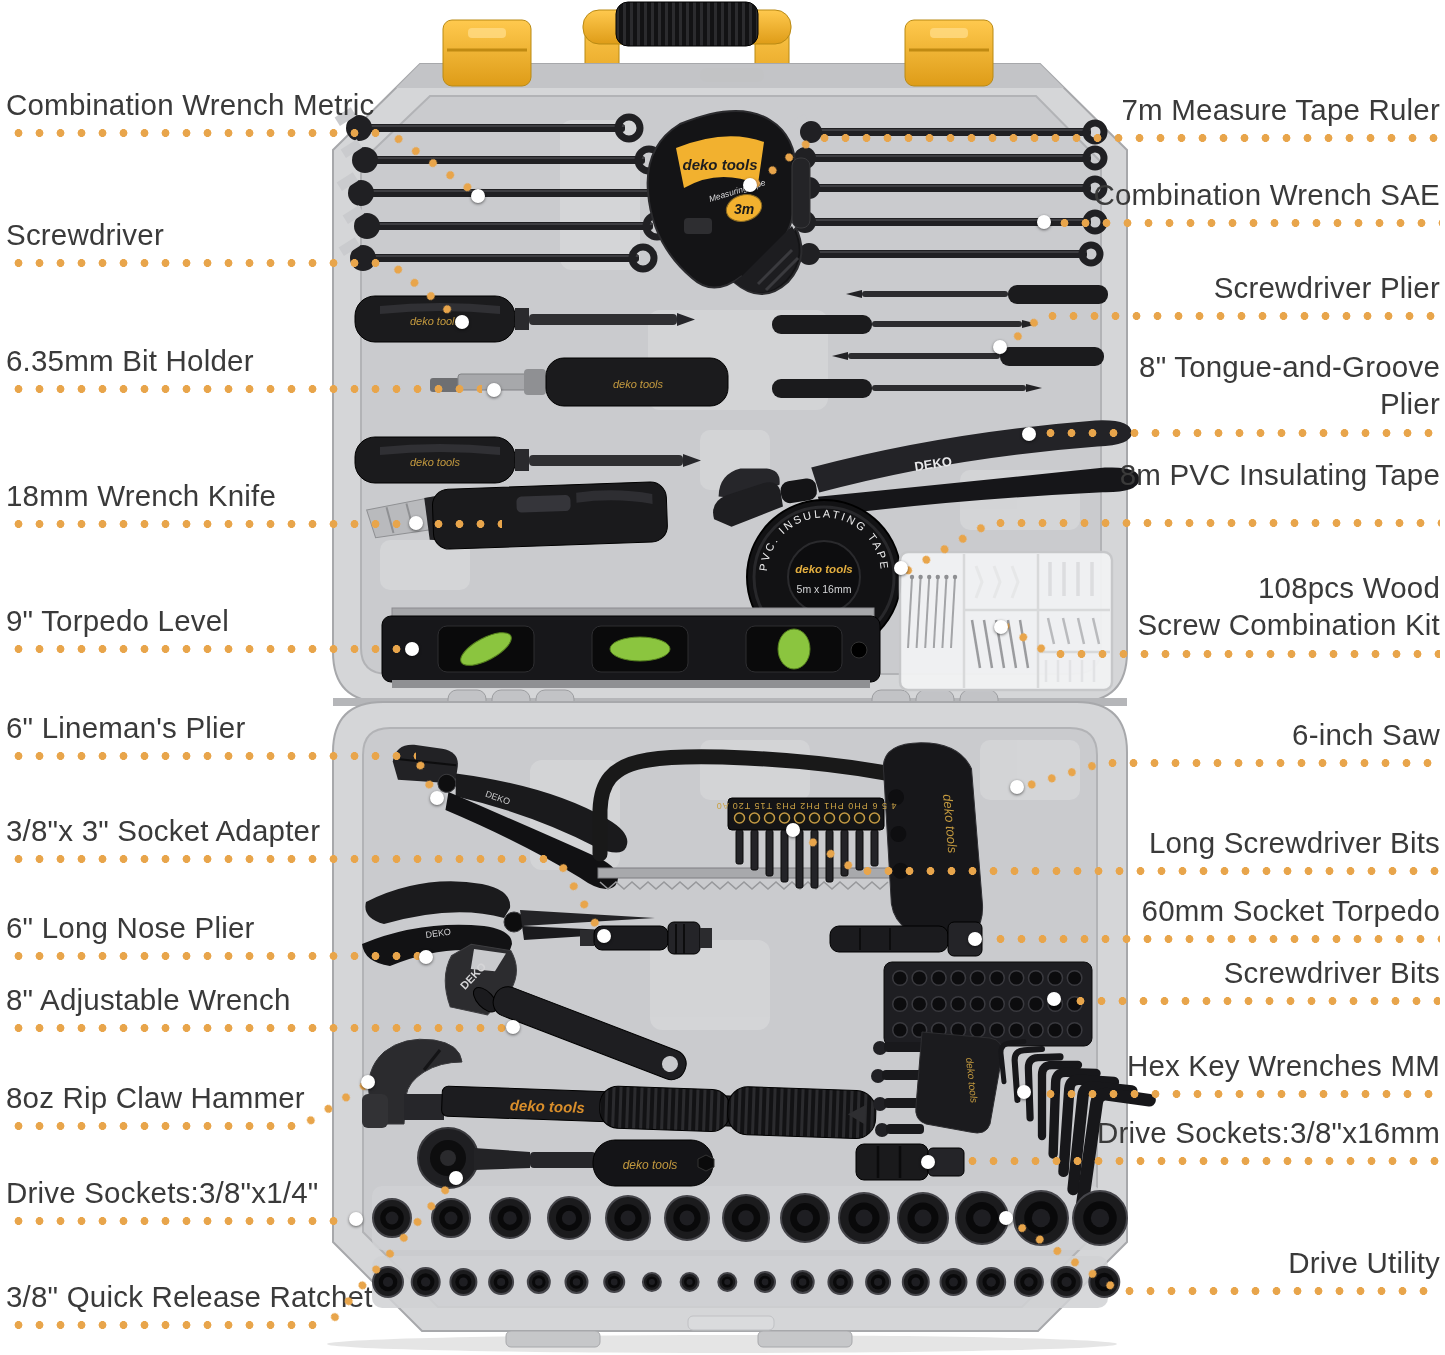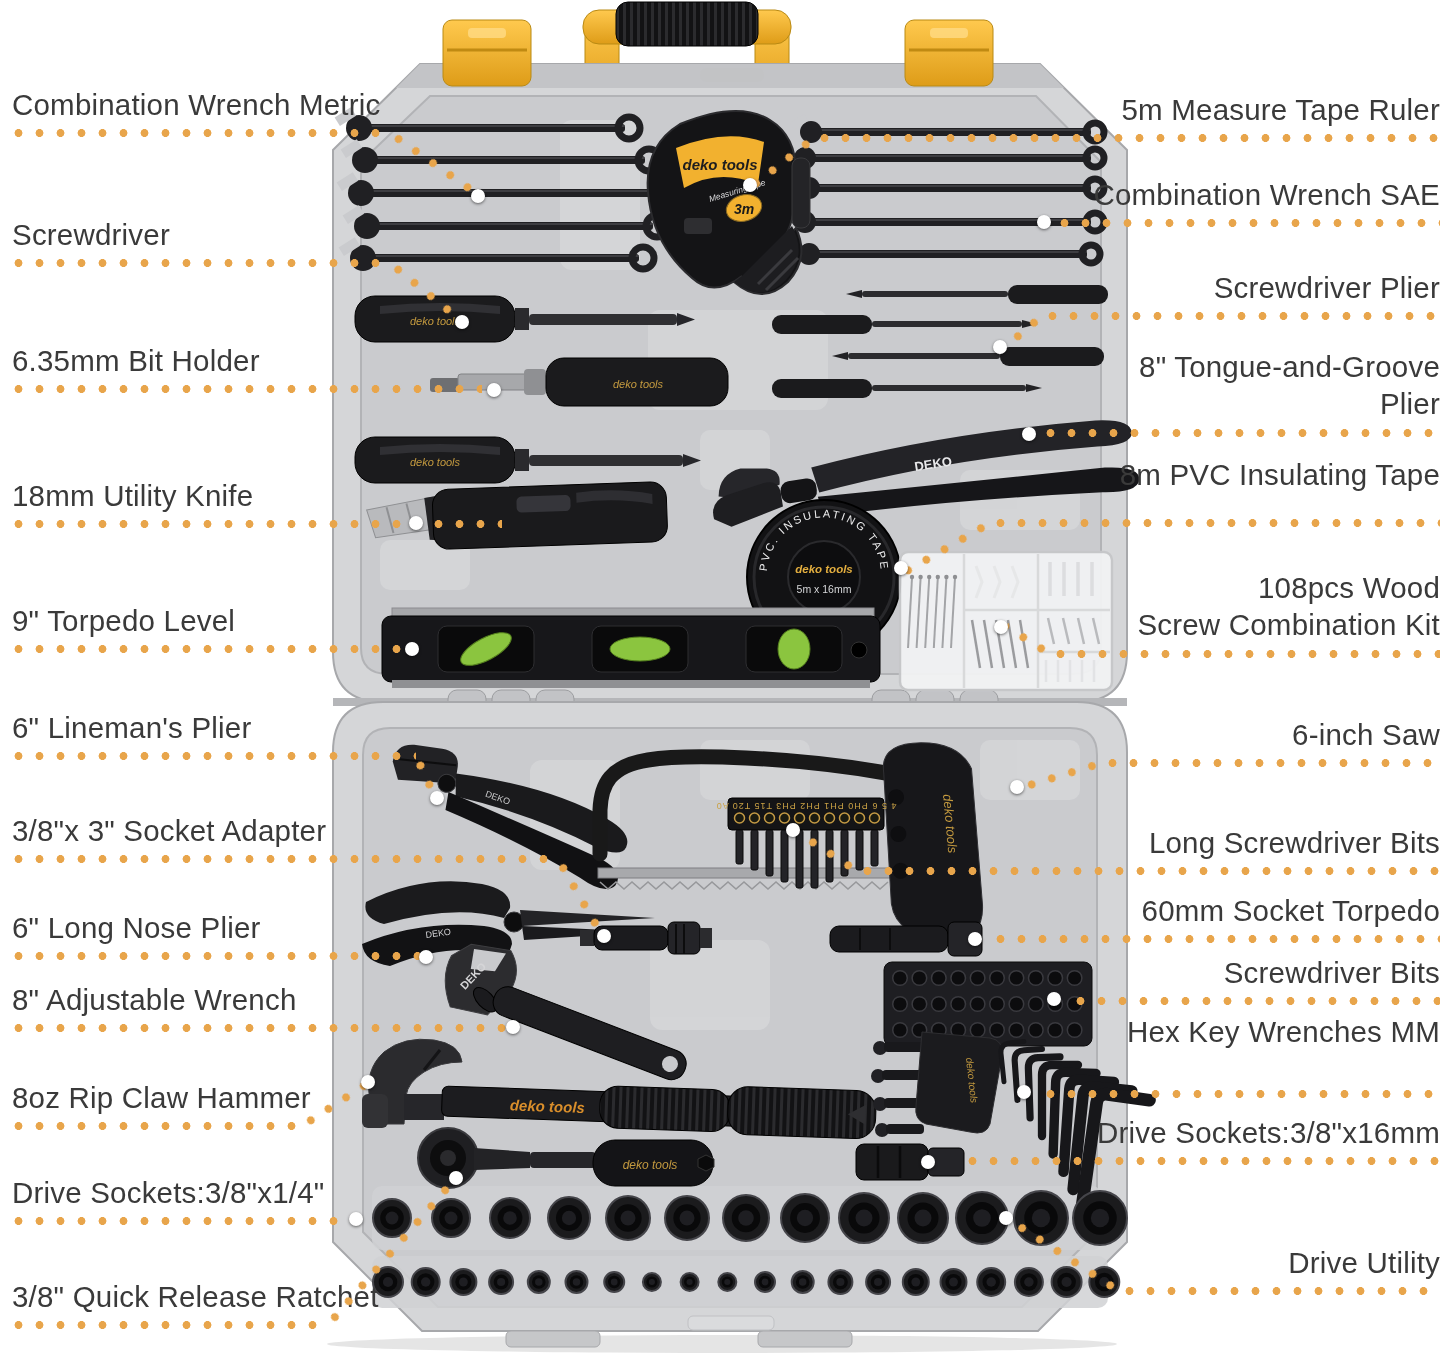--- a/index.html
+++ b/index.html
@@ -4,21 +4,21 @@
 <style>
   html,body{margin:0;padding:0}
   body{
     width:1445px;height:1355px;position:relative;overflow:hidden;
     background:#ffffff;font-family:"Liberation Sans",sans-serif;
   }
   .lt{
     position:absolute;font-size:29.5px;color:var(--label-ink,#3a3a3a);
     white-space:pre-line;line-height:37px;letter-spacing:.2px;
   }
-  .lt.left{left:12px;text-align:left}
+  .lt.left{left:6px;text-align:left}
   .lt.right{right:5px;text-align:right}
   .dl,.dg{
     position:absolute;height:10px;
     background-image:radial-gradient(circle,var(--leader-dot,#E8A54B) 0 3.7px,rgba(0,0,0,0) 4.2px);
     background-size:21px 10px;background-position:2px 50%;background-repeat:repeat-x;
   }
   .dg{transform-origin:2px 50%}
   .wd{
     position:absolute;width:14px;height:14px;border-radius:50%;background:#fff;
     box-shadow:0 1px 3px rgba(0,0,0,.55);
@@ -604,21 +604,21 @@
 
 <div class="lt left" style="top:216px">Screwdriver</div>
 <div class="dl" style="top:258px;left:6px;width:382px"></div>
 <div class="dg" style="top:258px;left:388px;width:94px;transform:rotate(39deg)"></div>
 <div class="wd" style="left:455px;top:315px"></div>
 
 <div class="lt left" style="top:342px">6.35mm Bit Holder</div>
 <div class="dl" style="top:384px;left:6px;width:476px"></div>
 <div class="wd" style="left:487px;top:383px"></div>
 
-<div class="lt left" style="top:477px">18mm Utility Knife</div>
+<div class="lt left" style="top:477px">18mm Wrench Knife</div>
 <div class="dl" style="top:519px;left:6px;width:496px"></div>
 <div class="wd" style="left:409px;top:516px"></div>
 
 <div class="lt left" style="top:602px">9" Torpedo Level</div>
 <div class="dl" style="top:644px;left:6px;width:396px"></div>
 <div class="wd" style="left:405px;top:642px"></div>
 
 <div class="lt left" style="top:709px">6" Lineman's Plier</div>
 <div class="dl" style="top:751px;left:6px;width:410px"></div>
 <div class="dg" style="top:751px;left:414px;width:48px;transform:rotate(65deg)"></div>
@@ -644,21 +644,21 @@
 
 <div class="lt left" style="top:1174px">Drive Sockets:3/8"x1/4"</div>
 <div class="dl" style="top:1216px;left:6px;width:344px"></div>
 <div class="wd" style="left:349px;top:1212px"></div>
 
 <div class="lt left" style="top:1278px">3/8" Quick Release Ratchet</div>
 <div class="dl" style="top:1320px;left:6px;width:322px"></div>
 <div class="dg" style="top:1320px;left:326px;width:194px;transform:rotate(-49deg)"></div>
 <div class="wd" style="left:449px;top:1171px"></div>
 
-<div class="lt right" style="top:91px">5m Measure Tape Ruler</div>
+<div class="lt right" style="top:91px">7m Measure Tape Ruler</div>
 <div class="dl" style="top:133px;left:812px;width:628px"></div>
 <div class="dg" style="top:133px;left:812px;width:80px;transform:rotate(142deg)"></div>
 <div class="wd" style="left:743px;top:178px"></div>
 
 <div class="lt right" style="top:176px">Combination Wrench SAE</div>
 <div class="dl" style="top:218px;left:1052px;width:388px"></div>
 <div class="wd" style="left:1037px;top:215px"></div>
 
 <div class="lt right" style="top:269px">Screwdriver Plier</div>
 <div class="dl" style="top:311px;left:1040px;width:400px"></div>
@@ -692,21 +692,21 @@
 <div class="wd" style="left:786px;top:823px"></div>
 
 <div class="lt right" style="top:892px">60mm Socket Torpedo</div>
 <div class="dl" style="top:934px;left:988px;width:452px"></div>
 <div class="wd" style="left:968px;top:932px"></div>
 
 <div class="lt right" style="top:954px">Screwdriver Bits</div>
 <div class="dl" style="top:996px;left:1068px;width:372px"></div>
 <div class="wd" style="left:1047px;top:992px"></div>
 
-<div class="lt right" style="top:1013px">Hex Key Wrenches MM</div>
+<div class="lt right" style="top:1047px">Hex Key Wrenches MM</div>
 <div class="dl" style="top:1089px;left:1038px;width:402px"></div>
 <div class="wd" style="left:1017px;top:1085px"></div>
 
 <div class="lt right" style="top:1114px">Drive Sockets:3/8"x16mm</div>
 <div class="dl" style="top:1156px;left:960px;width:480px"></div>
 <div class="wd" style="left:921px;top:1155px"></div>
 
 <div class="lt right" style="top:1244px">Drive Utility</div>
 <div class="dl" style="top:1286px;left:1117px;width:323px"></div>
 <div class="dg" style="top:1286px;left:1117px;width:132px;transform:rotate(-147deg)"></div>

